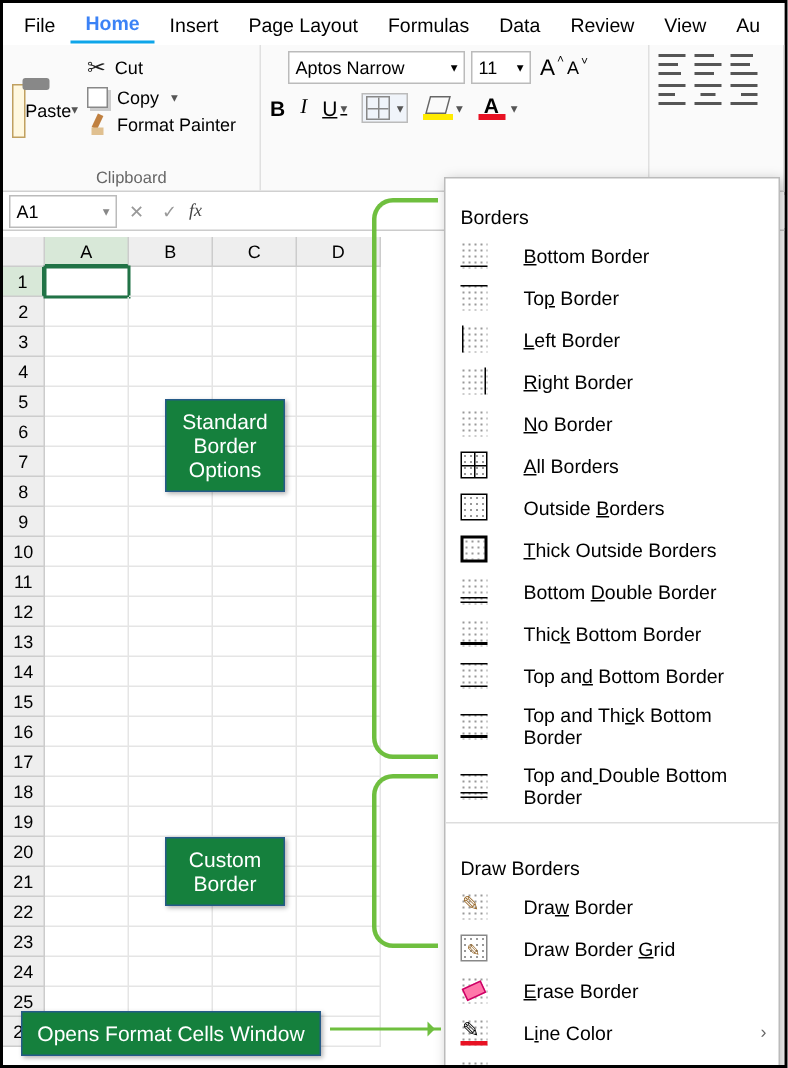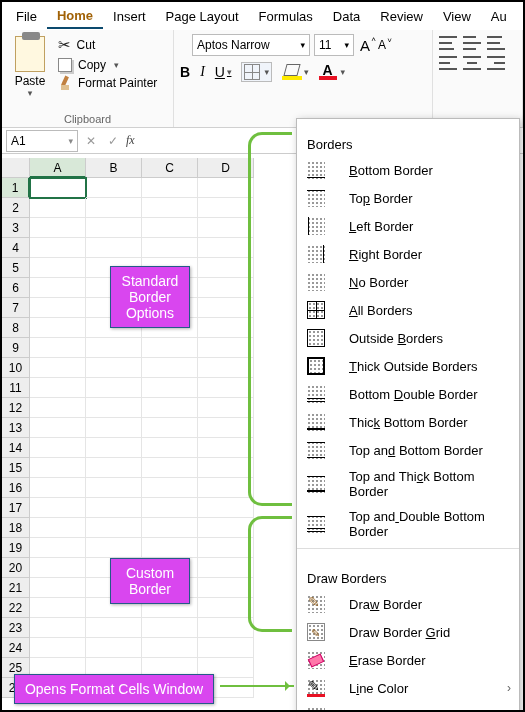--- a/index.html
+++ b/index.html
@@ -1,29 +1,29 @@
 <!DOCTYPE html>
 <html><head>
 <meta charset="utf-8">
 <style>
   * { box-sizing: border-box; margin: 0; padding: 0; font-family: "Segoe UI", Arial, sans-serif; }
   body { width: 525px; height: 712px; background: #fff; border: 2px solid #000; overflow: hidden; position: relative; }
 
   
   .menubar { display: flex; align-items: center; height: 28px; padding: 0 4px; font-size: 13px; background: #fff; }
   .menubar .item { padding: 4px 10px; cursor: pointer; }
-  .menubar .item.active { border-bottom: 2px solid #0c4a6e; color: #a16207; font-weight: 600; }
+  .menubar .item.active { border-bottom: 2px solid #0ea5e9; color: #3b82f6; font-weight: 600; }
 
   
   .ribbon { display: flex; border-bottom: 1px solid #d0d0d0; height: 98px; background: #fafafa; }
   .ribbon-group { display: flex; flex-direction: column; padding: 4px 6px 2px 6px; border-right: 1px solid #e0e0e0; }
   .ribbon-group-label { text-align: center; font-size: 11px; color: #666; padding-top: 2px; }
   .clip-group { width: 172px; }
   .clip-body { display: flex; gap: 6px; flex:1; }
-  .paste-big { display: flex; flex-direction: column; align-items: center; width: 44px; cursor: pointer; }
+  .paste-big { display: flex; align-items: center; width: 44px; cursor: pointer; }
   .paste-icon { width: 30px; height: 36px; border: 1px solid #c0a060; background: #fff8e0; position: relative; margin-top: 2px; }
   .paste-icon::before { content:""; position:absolute; top:-5px; left:6px; width:18px; height:8px; background:#888; border-radius:2px; }
   .paste-label { font-size: 12px; margin-top: 2px; }
   .paste-arrow { font-size: 9px; color:#555; }
   .clip-side { display:flex; flex-direction:column; gap:4px; font-size:12px; padding-top:2px; }
   .clip-item { display:flex; align-items:center; gap:6px; cursor:pointer; }
   .scissors { color:#222; font-size:15px; }
   .copy-icon { width:14px; height:14px; border:1px solid #888; background:#fff; box-shadow:2px 2px 0 #ccc; }
   .brush { width:14px; height:14px; position:relative; }
   .brush::before { content:""; position:absolute; width:4px; height:10px; background:#c08040; top:0; left:5px; transform:rotate(25deg); }
@@ -119,21 +119,21 @@
   .bi-linecolor::after { content:"✎"; position:absolute; font-size:14px; top:-1px; left:1px; }
   .bi-linecolor-bar { position:absolute; left:0; right:0; bottom:0; height:3px; background:#e81123; }
   .bi-linestyle .l1 { position:absolute; left:1px; right:1px; top:4px; height:1px; background:#000; }
   .bi-linestyle .l2 { position:absolute; left:1px; right:1px; top:8px; height:2px; background:#000; }
   .bi-linestyle .l3 { position:absolute; left:1px; right:1px; top:13px; height:1px; border-top:1px dashed #000; }
   .bi-more { border:1px solid #000; }
   .bi-more::before { content:""; position:absolute; top:0; bottom:0; left:50%; width:1px; background:#000; }
   .bi-more::after { content:""; position:absolute; left:0; right:0; top:50%; height:1px; background:#000; }
 
   
-  .callout { position:absolute; background:#d946ef; color:#fff; border:1px solid #255a88; font-size:14px; text-align:center; padding:6px 8px; z-index:25; box-shadow:1px 1px 3px rgba(0,0,0,.3); }
+  .callout { position:absolute; background:#15803d; color:#fff; border:1px solid #255a88; font-size:14px; text-align:center; padding:6px 8px; z-index:25; box-shadow:1px 1px 3px rgba(0,0,0,.3); }
   .callout.sbo { top:264px; left:108px; width:80px; }
   .callout.cbo { top:556px; left:108px; width:80px; }
   .callout.ofc { top:672px; left:12px; width:200px; padding:6px 4px; }
   .brace { position:absolute; border:3px solid #6fbf3f; border-right:none; border-radius:14px 0 0 14px; z-index:24; }
   .brace.b1 { top:130px; left:246px; width:44px; height:374px; }
   .brace.b2 { top:514px; left:246px; width:44px; height:116px; }
   .arrow-line { position:absolute; height:2px; background:#6fbf3f; z-index:24; }
   .arrow-line::after { content:""; position:absolute; right:-1px; top:-4px; border:5px solid transparent; border-left-color:#6fbf3f; }
   .arrow-line.a3 { top:683px; left:218px; width:74px; }
 </style>

